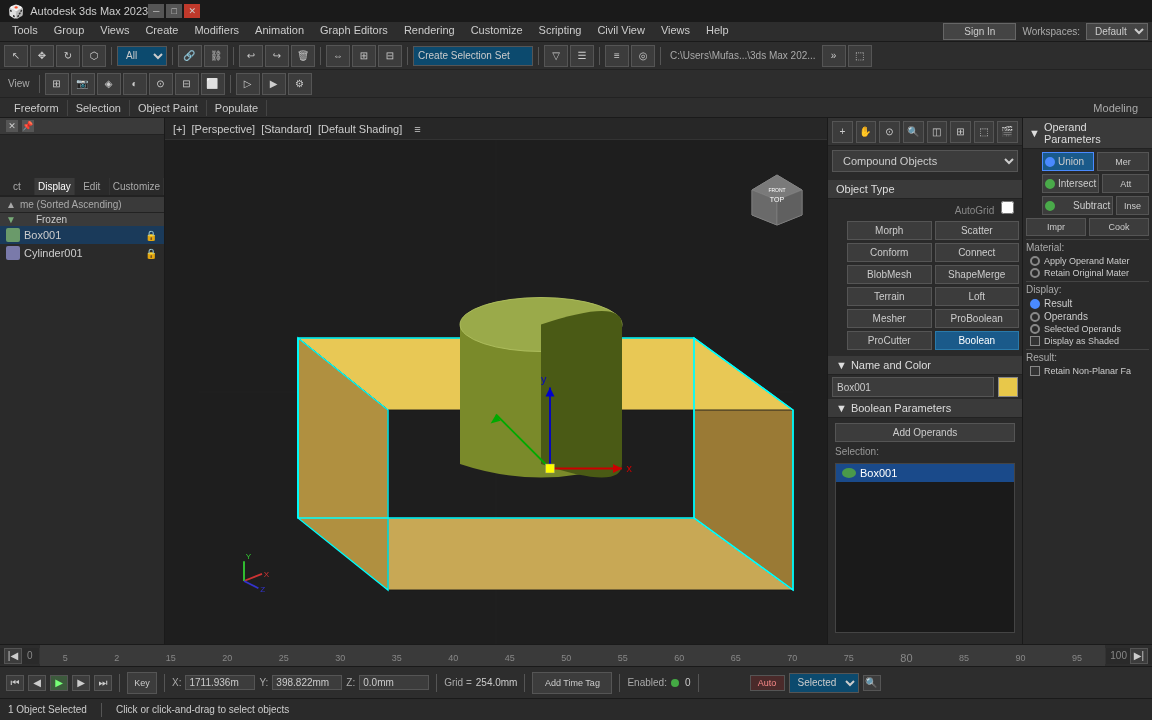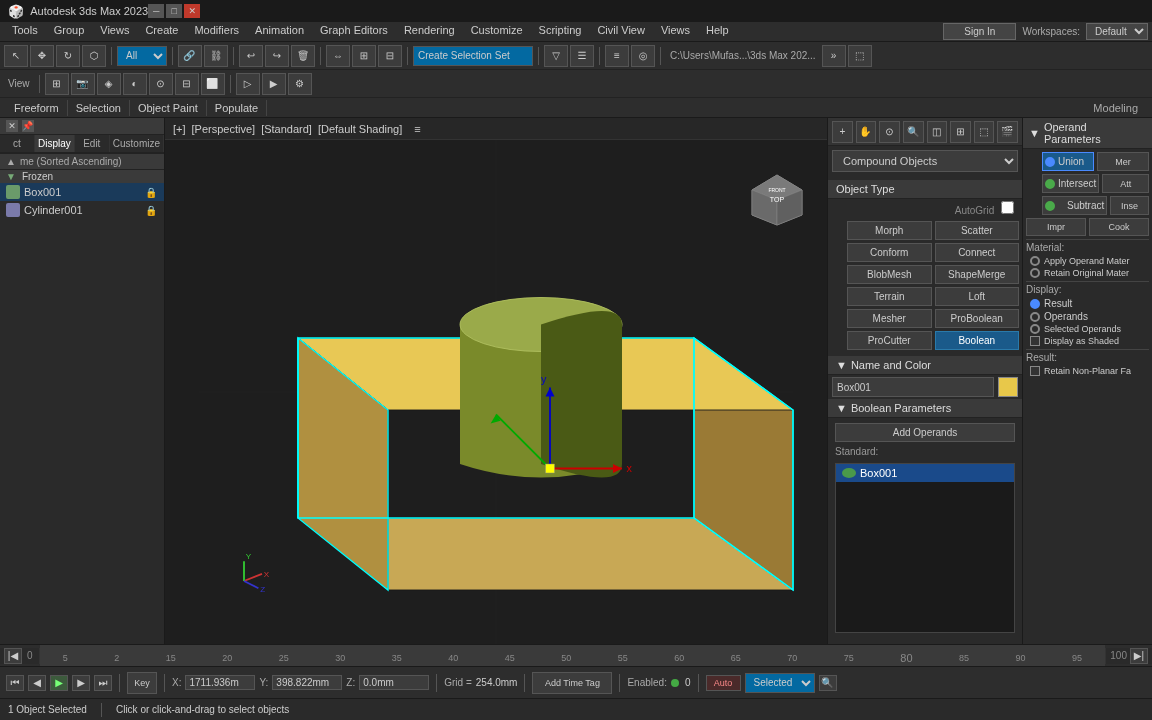--- a/index.html
+++ b/index.html
@@ -16,33 +16,33 @@
     .menu-item { padding: 2px 8px; font-size: 11px; color: #ccc; cursor: pointer; }
     .signin-area { margin-left: auto; display: flex; align-items: center; gap: 6px; }
     .signin-btn { background: #444; border: 1px solid #666; color: #ccc; padding: 2px 20px; font-size: 10px; cursor: pointer; }
     .workspace-label { font-size: 10px; color: #aaa; }
     .workspace-select { background: #444; border: 1px solid #666; color: #ccc; font-size: 10px; padding: 1px 4px; }
 
     
     .toolbar-row { background: #2d2d2d; height: 28px; display: flex; align-items: center; padding: 0 4px; border-bottom: 1px solid #222; gap: 2px; }
     .tb-btn { background: #3c3c3c; border: 1px solid #555; color: #ccc; width: 24px; height: 22px; display: flex; align-items: center; justify-content: center; cursor: pointer; font-size: 10px; }
     .tb-sep { width: 1px; background: #555; height: 18px; margin: 0 3px; }
-    .tb-dropdown { background: #0369a1; border: 1px solid #555; color: #ccc; height: 20px; font-size: 10px; padding: 0 4px; }
+    .tb-dropdown { background: #0c4a6e; border: 1px solid #555; color: #ccc; height: 20px; font-size: 10px; padding: 0 4px; }
 
     
     #modelingbar { background: #2d2d2d; height: 20px; display: flex; align-items: center; padding: 0 6px; border-bottom: 1px solid #1a1a1a; }
     .modeling-tab { padding: 2px 8px; font-size: 11px; color: #ccc; cursor: pointer; border-right: 1px solid #444; }
 
     
     #main { display: flex; flex-direction: row; height: calc(720px - 22px - 20px - 28px - 28px - 20px - 32px - 22px); }
 
     
     #left-panel { width: 165px; background: #2a2a2a; border-right: 1px solid #1a1a1a; display: flex; flex-direction: column; }
     .lp-header { background: #3a3a3a; padding: 2px 6px; font-size: 10px; color: #aaa; display: flex; align-items: center; gap: 4px; border-bottom: 1px solid #222; }
-    .lp-tabs { display: flex; border-bottom: 1px solid #222; }
+    .lp-tabs { display: flex; border-bottom: 1px solid #222; margin-top: 43px; }
     .lp-tab { flex: 1; text-align: center; padding: 3px; font-size: 10px; color: #aaa; cursor: pointer; border-right: 1px solid #333; }
     .lp-tab.active { background: #3a3a3a; color: #fff; }
     .lp-section-header { background: #3a3a3a; padding: 2px 6px; font-size: 10px; color: #aaa; display: flex; align-items: center; gap: 4px; border-bottom: 1px solid #222; border-top: 1px solid #222; }
     .lp-item { display: flex; align-items: center; padding: 2px 6px; font-size: 11px; cursor: pointer; }
     .lp-item.selected { background: #1a3a5a; }
     .lp-item .item-icon { width: 14px; height: 14px; background: #6a9a6a; margin-right: 4px; border-radius: 2px; flex-shrink: 0; }
     .lp-item .item-icon.cylinder { background: #7a7aaa; }
     .lp-close-btn { width: 12px; height: 12px; background: #555; border: none; color: #ccc; font-size: 9px; cursor: pointer; display: flex; align-items: center; justify-content: center; }
     .lock-icon { margin-left: auto; color: #888; font-size: 10px; }
 
@@ -212,21 +212,21 @@
       <div class="lp-tab active">Display</div>
       <div class="lp-tab">Edit</div>
       <div class="lp-tab">Customize</div>
     </div>
     <div class="lp-section-header">
       <span>▲</span>
       <span>me (Sorted Ascending)</span>
     </div>
     <div class="lp-item" style="background:#3a3a3a; font-size:10px; padding:1px 6px;">
       <span style="color:#7a7;">▼</span>
-      <span style="margin-left:6px;">Frozen</span>
+      <span style="margin-left:20px;">Frozen</span>
     </div>
     <div class="lp-item selected">
       <div class="item-icon"></div>
       <span>Box001</span>
       <span class="lock-icon">🔒</span>
     </div>
     <div class="lp-item">
       <div class="item-icon cylinder"></div>
       <span>Cylinder001</span>
       <span class="lock-icon">🔒</span>
@@ -380,21 +380,21 @@
       <input type="text" class="name-input" value="Box001" style="">
       <div class="color-swatch"></div>
     </div>
 
     <div class="section-title" style="display:flex;align-items:center;gap:4px;">
       <span>▼</span>
       <span>Boolean Parameters</span>
     </div>
     <div style="padding:3px;">
       <button class="add-operands-btn">Add Operands</button>
-      <div class="operands-label">Standard:</div>
+      <div class="operands-label">Selection:</div>
       <div class="bool-list">
         <div class="bool-list-item">
           <div class="bool-item-eye"></div>
           <span>Box001</span>
         </div>
       </div>
     </div>
   </div>
 
   <div id="operand-panel" style="width:130px;">
@@ -418,21 +418,21 @@
         <button class="rp-btn" style="display:flex;align-items:center;gap:3px;">
           <span class="radio-dot green"></span>
           <span>Intersect</span>
         </button>
         <button class="rp-btn" style="font-size:9px;">
           <span>Att</span>
         </button>
       </div>
 
       <div class="rp-btn-row">
-        <button class="rp-btn" style="display:flex;align-items:center;gap:12px;">
+        <button class="rp-btn" style="display:flex;align-items:center;gap:18px;">
           <span class="radio-dot green"></span>
           <span>Subtract</span>
         </button>
         <button class="rp-btn" style="font-size:9px;">
           <span>Inse</span>
         </button>
       </div>
 
       <div style="display:flex;gap:3px;margin-bottom:3px;">
         <button class="rp-btn" style="font-size:9px;">Impr</button>
@@ -531,21 +531,21 @@
   <div class="tb-sep"></div>
   <span style="font-size:10px;color:#aaa;">Grid =</span>
   <span style="font-size:10px;color:#ccc;">254.0mm</span>
   <div class="tb-sep"></div>
   <button class="tb-btn" style="width:80px;font-size:9px;">Add Time Tag</button>
   <div class="tb-sep"></div>
   <span style="font-size:10px;color:#aaa;">Enabled:</span>
   <div class="enabled-dot"></div>
   <span style="font-size:10px;color:#ccc;margin-left:2px;">0</span>
   <div class="tb-sep"></div>
-  <button class="tc-btn" style="width:35px;font-size:9px;background:#4a2a2a;color:#fa8888;">Auto</button>
+  <button class="tc-btn" style="width:35px;font-size:9px;background:#4a2a2a;color:#fa8888;margin-left:44px;">Auto</button>
   <select class="tb-dropdown" style="width:70px;">
     <option>Selected</option>
   </select>
   <button class="tc-btn">🔍</button>
 </div>
 
 <div id="statusbar">
   <span>1 Object Selected</span>
   <div class="status-sep"></div>
   <span>Click or click-and-drag to select objects</span>

